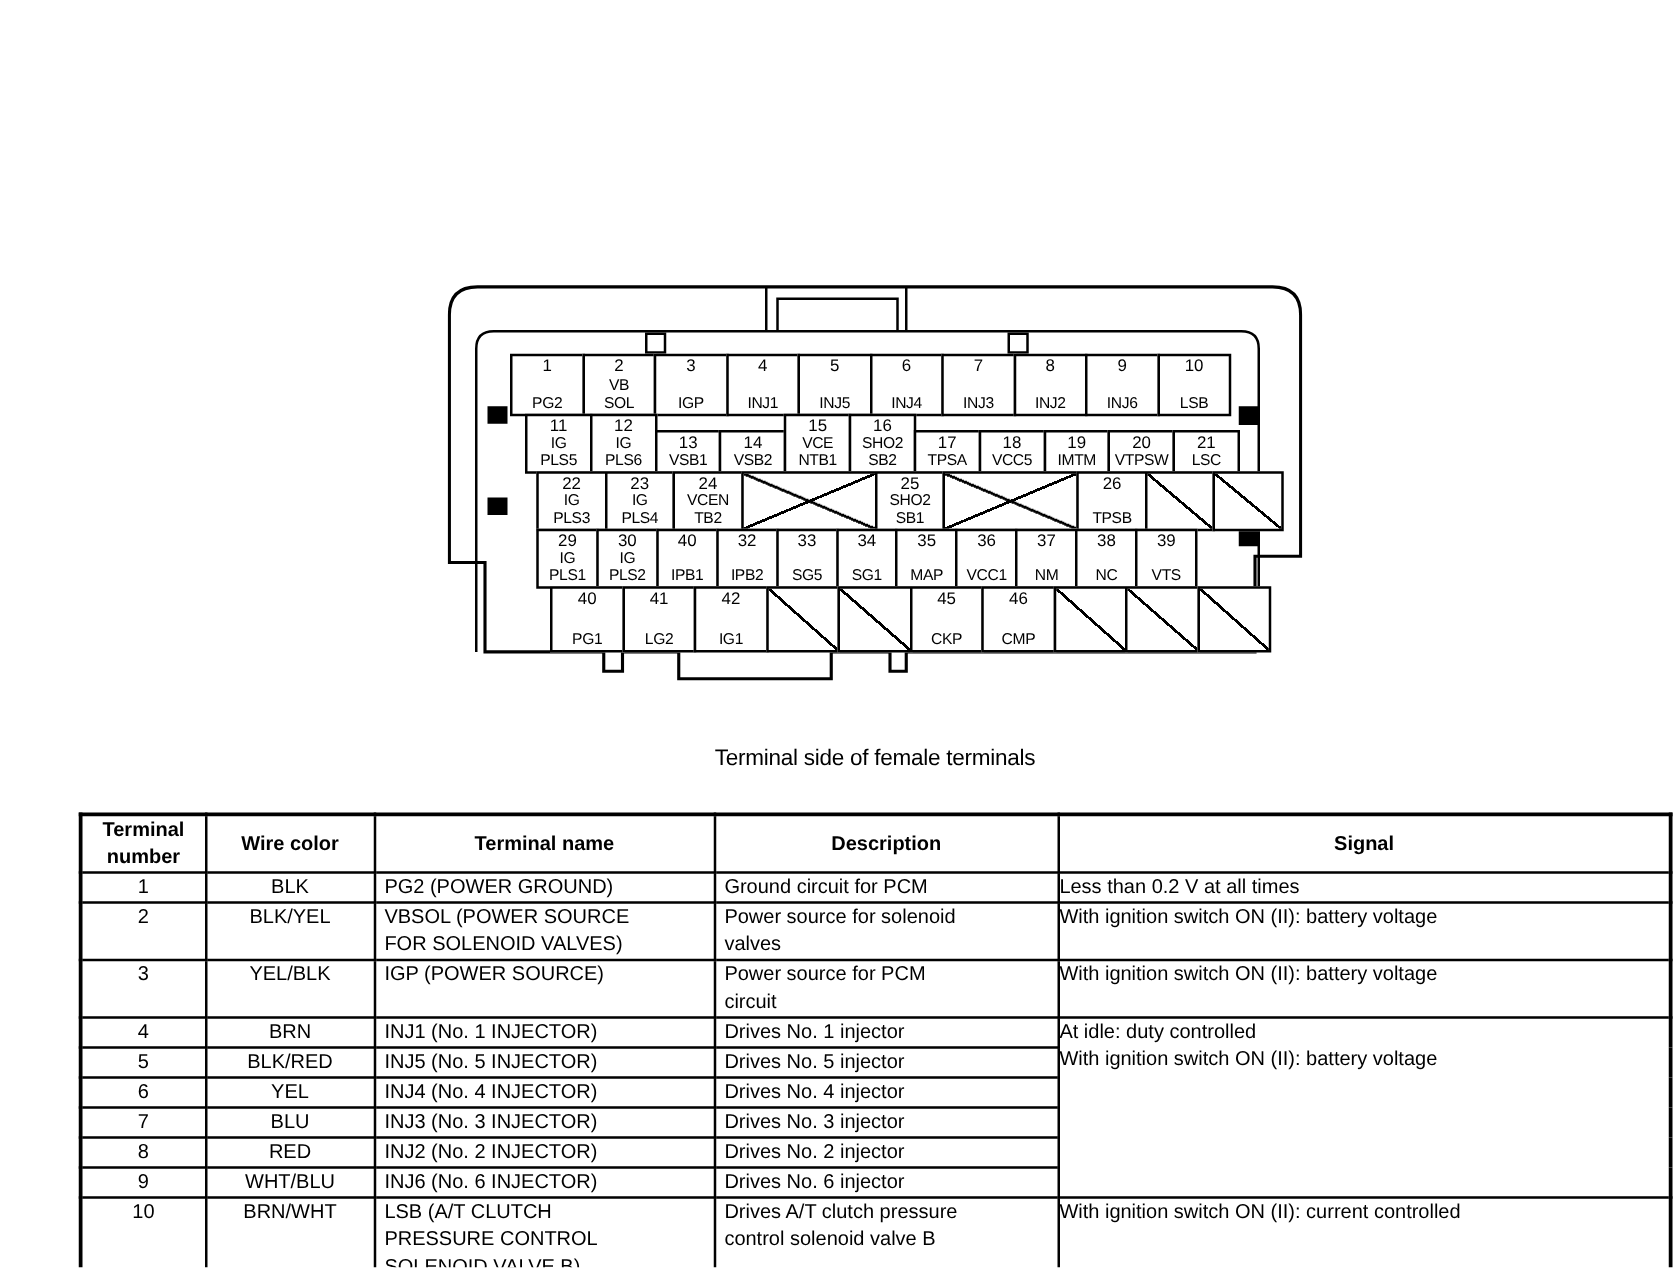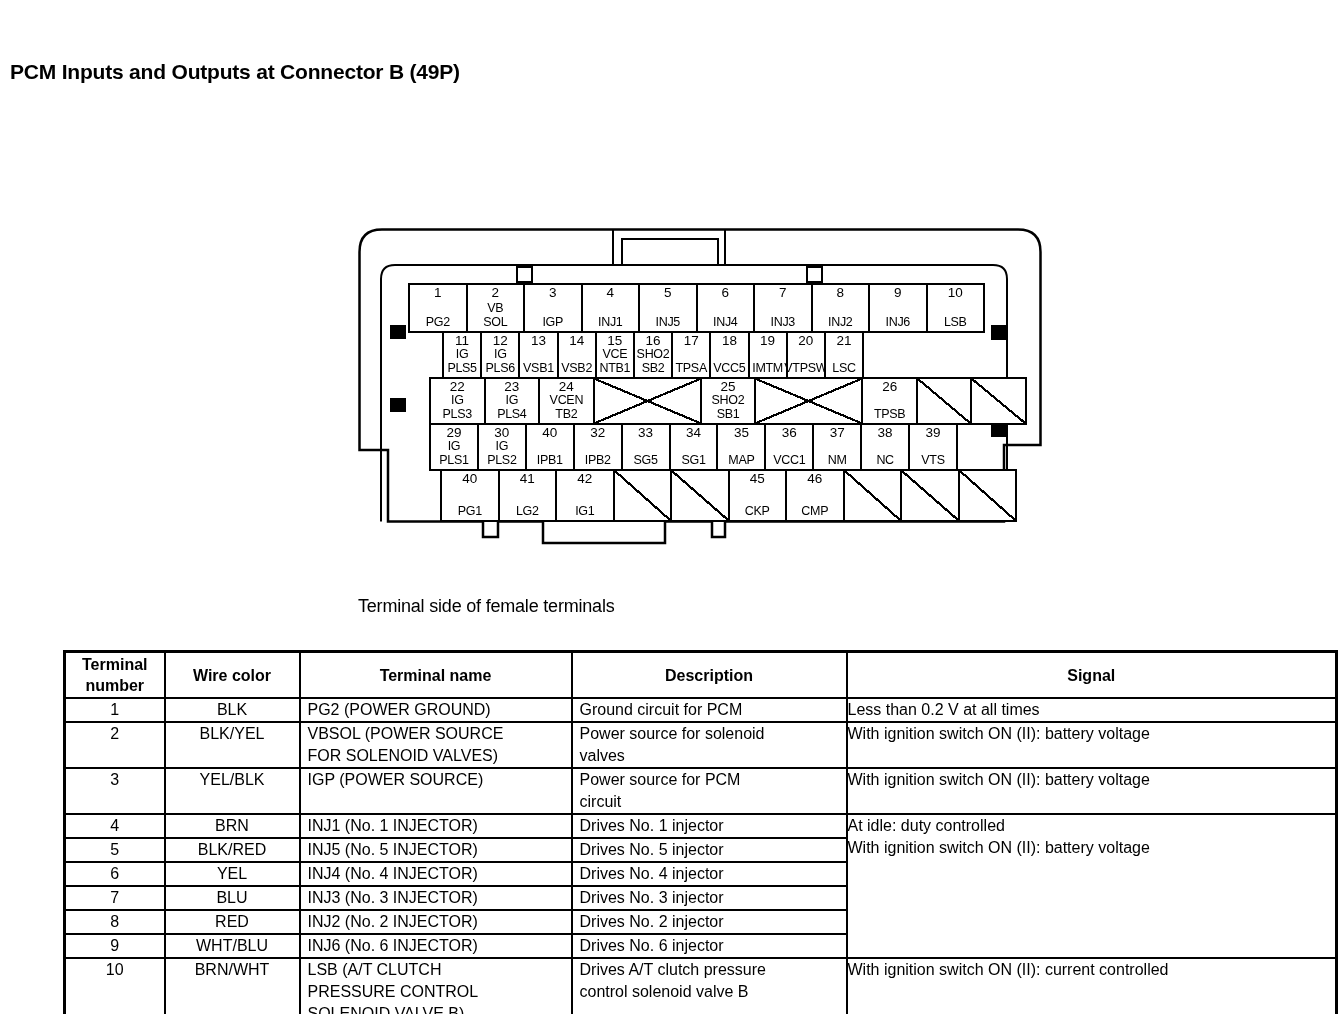--- a/index.html
+++ b/index.html
@@ -19,38 +19,37 @@
   .pin-cell:first-child{margin-left:0;}
   .pin-num{font-size:13.5px;line-height:1.05;}
   .pin-label{text-align:center;}
   .pin-label div{font-size:12.5px;line-height:1.08;letter-spacing:-0.3px;white-space:nowrap;}
   .pin-cell.slash{background-image:linear-gradient(to top right,
       transparent calc(50% - 1.1px), #000 calc(50% - 1.1px), #000 calc(50% + 1.1px), transparent calc(50% + 1.1px));}
   .pin-cell.x{background-image:
       linear-gradient(to top right, transparent calc(50% - 1.1px), #000 calc(50% - 1.1px), #000 calc(50% + 1.1px), transparent calc(50% + 1.1px)),
       linear-gradient(to bottom right, transparent calc(50% - 1.1px), #000 calc(50% - 1.1px), #000 calc(50% + 1.1px), transparent calc(50% + 1.1px));}
 
-  .connector-caption{position:absolute;left:358px;top:596px;width:684px;text-align:left;
+  .connector-caption{position:absolute;left:358px;top:596px;width:684px;text-align:center;
       font-size:18px;letter-spacing:-0.2px;}
 
   
   .pin-table{position:absolute;left:63px;top:650px;border-collapse:collapse;table-layout:fixed;
       border:3px solid #000;font-size:16px;}
   .pin-table th,.pin-table td{border:2px solid #000;white-space:pre-line;vertical-align:top;
       padding:0 7px;line-height:22px;overflow:hidden;}
   .pin-table th{font-weight:bold;text-align:center;vertical-align:middle;height:44px;line-height:21px;}
   .pin-table td.col0,.pin-table td.col1{text-align:center;}
   .pin-table td.col4{padding-left:0;}
 </style>
 </head>
 <body>
 
 <div class="page">
 
-  <div class="doc-subtitle">PCM Inputs and Outputs at Connector B (49P)</div>
 
   <div class="connector">
     <svg width="684" height="322" viewBox="0 0 684 322">
       <path d="M 1.5 24 Q 1.5 1.5 24 1.5 L 660 1.5 Q 682.5 1.5 682.5 24 L 682.5 217 L 646 217 L 646 293.5 L 367 293.5 L 367 309 L 354 309 L 354 293.5 L 307 293.5 L 307 315 L 185 315 L 185 293.5 L 140 293.5 L 140 309 L 125 309 L 125 293.5 L 30 293.5 L 30 222 L 1.5 222 Z" fill="none" stroke="#000" stroke-width="2.5"></path>
       <path d="M 23 293.5 L 23 51 Q 23 37 37 37 L 635 37 Q 649 37 649 51 L 649 293.5" fill="none" stroke="#000" stroke-width="2"></path>
       <path d="M 255 2 L 255 37 M 367 2 L 367 37 M 264 37 L 264 11 L 360 11 L 360 37" fill="none" stroke="#000" stroke-width="2"></path>
       <rect x="159" y="39" width="15" height="15" fill="#fff" stroke="#000" stroke-width="2"></rect>
       <rect x="449" y="39" width="15" height="15" fill="#fff" stroke="#000" stroke-width="2"></rect>
       <rect x="32" y="97" width="16" height="14" fill="#000"></rect>
       <rect x="32" y="170" width="16" height="14" fill="#000"></rect>
@@ -114,21 +113,21 @@
               <div>INJ6</div>
             </div>
           </div>
           <div class="pin-cell">
             <div class="pin-num">10</div>
             <div class="pin-label">
               <div>LSB</div>
             </div>
           </div>
         </div>
-        <div class="pin-row" style="left: 84px; top: 103px; width: 422px; height: 48px;">
+        <div class="pin-row" style="left: 62px; top: 103px; width: 572px; height: 48px; align-items: flex-end;">
           <div class="pin-cell">
             <div class="pin-num">11</div>
             <div class="pin-label">
               <div>IG</div>
               <div>PLS5</div>
             </div>
           </div>
           <div class="pin-cell">
             <div class="pin-num">12</div>
             <div class="pin-label">

